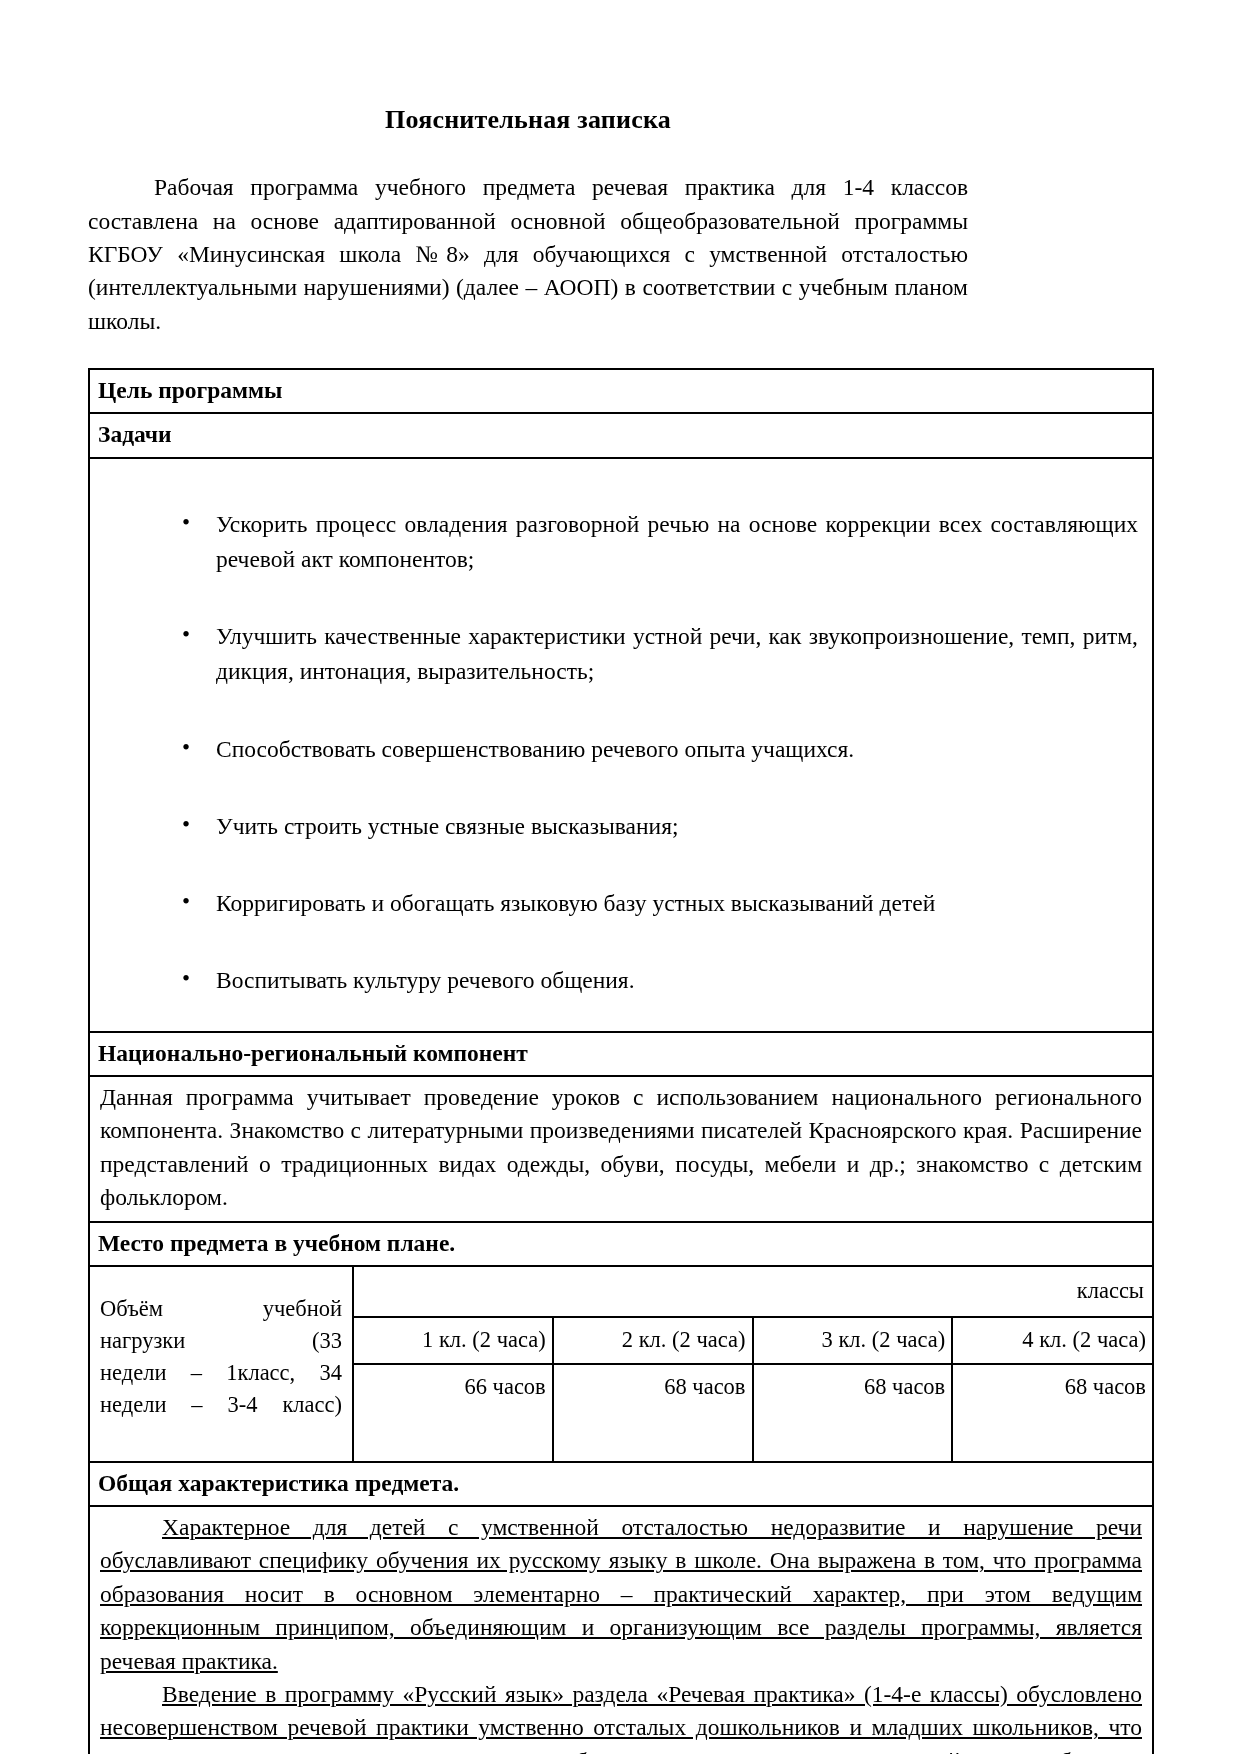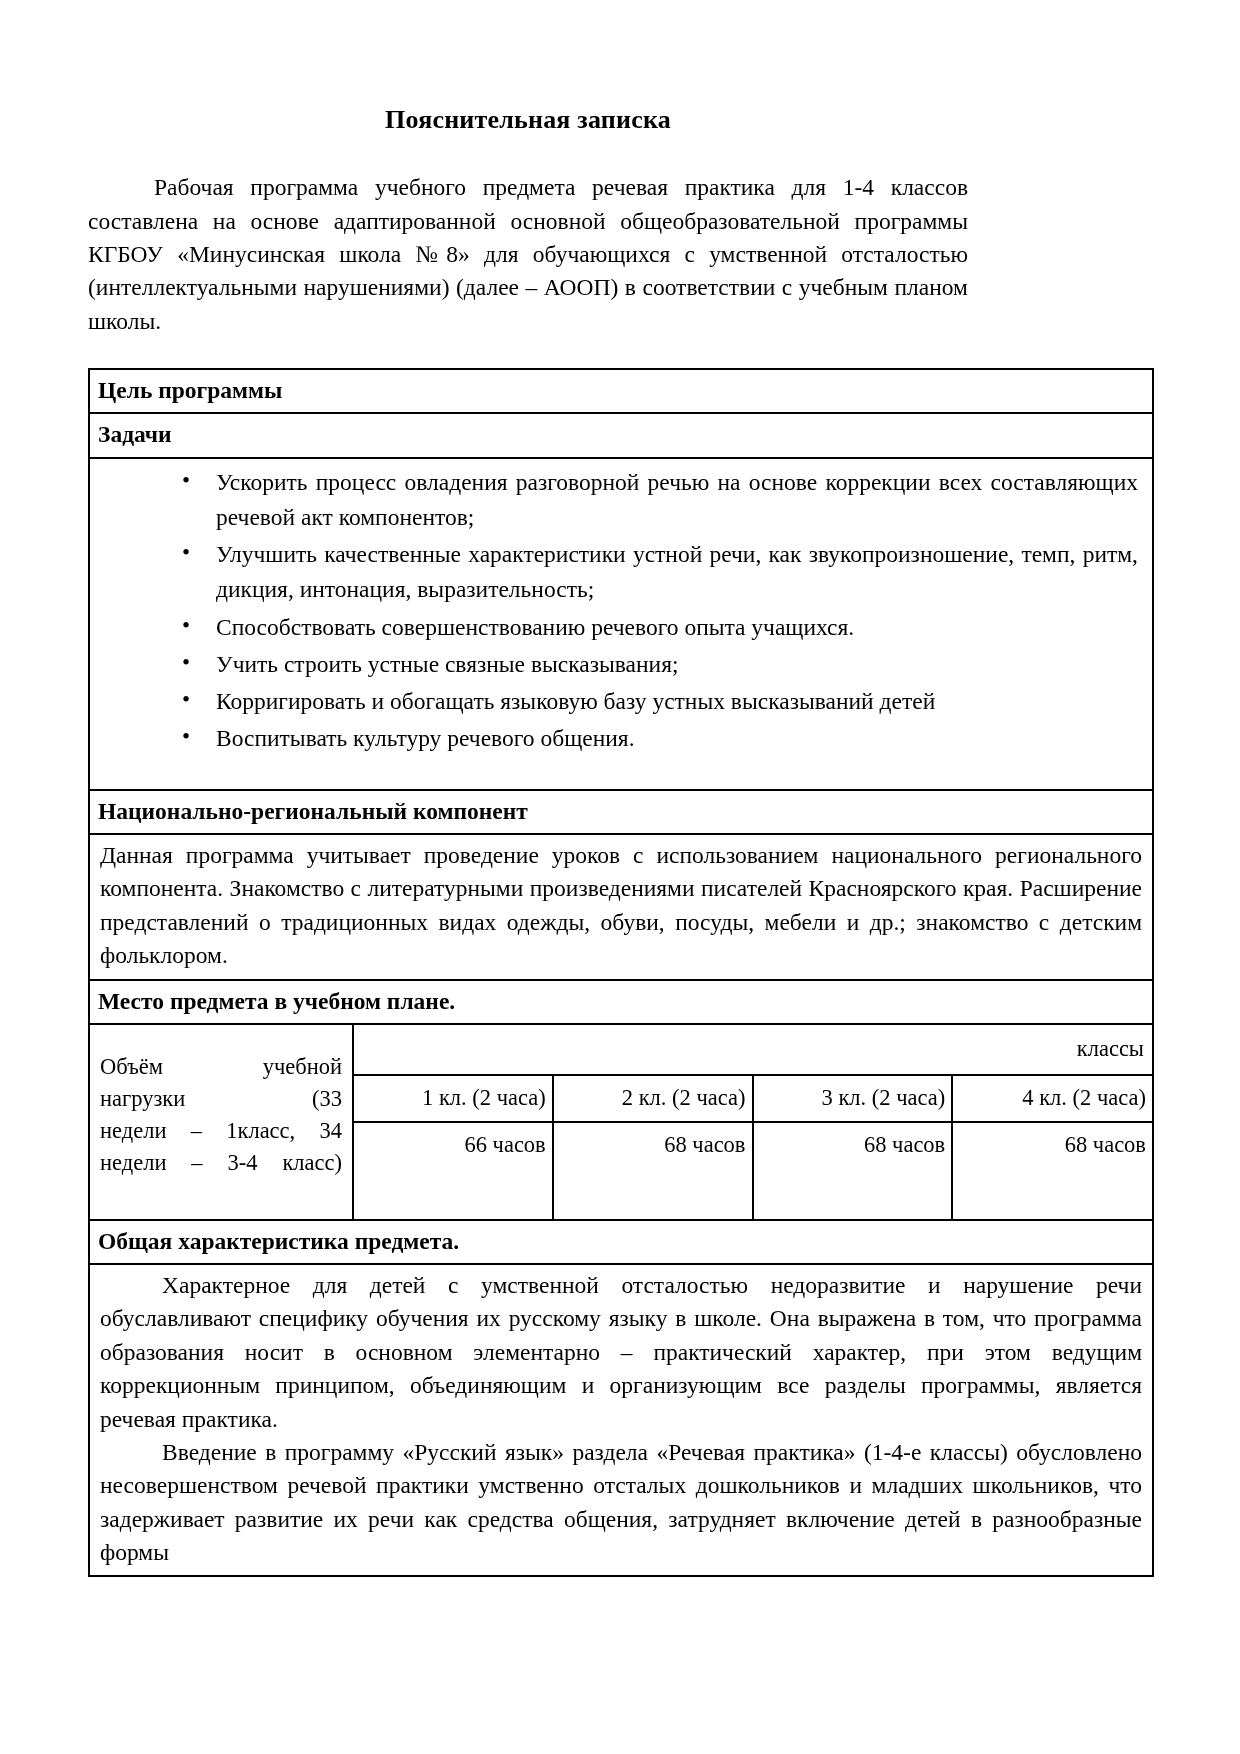--- a/index.html
+++ b/index.html
@@ -69,35 +69,37 @@
     text-indent: 12px;
   }
   .section-body p {
     margin: 0;
   }
   .section-body p + p {
     margin-top: 0;
   }
   .para-indent {
     text-indent: 62px;
+    text-decoration: underline;
   }
 
   
   ul.tasks {
     margin: 0;
     padding: 6px 14px 30px 92px;
     list-style: none;
     font-size: 23.5px;
     line-height: 1.5;
   }
   ul.tasks li {
     position: relative;
     text-align: justify;
     padding-left: 34px;
     margin-bottom: 2px;
+    margin-top: 42px;
   }
   ul.tasks li::before {
     content: "\2022";
     position: absolute;
     left: 0;
     top: -1px;
     font-size: 23px;
     line-height: 1.5;
   }
 

